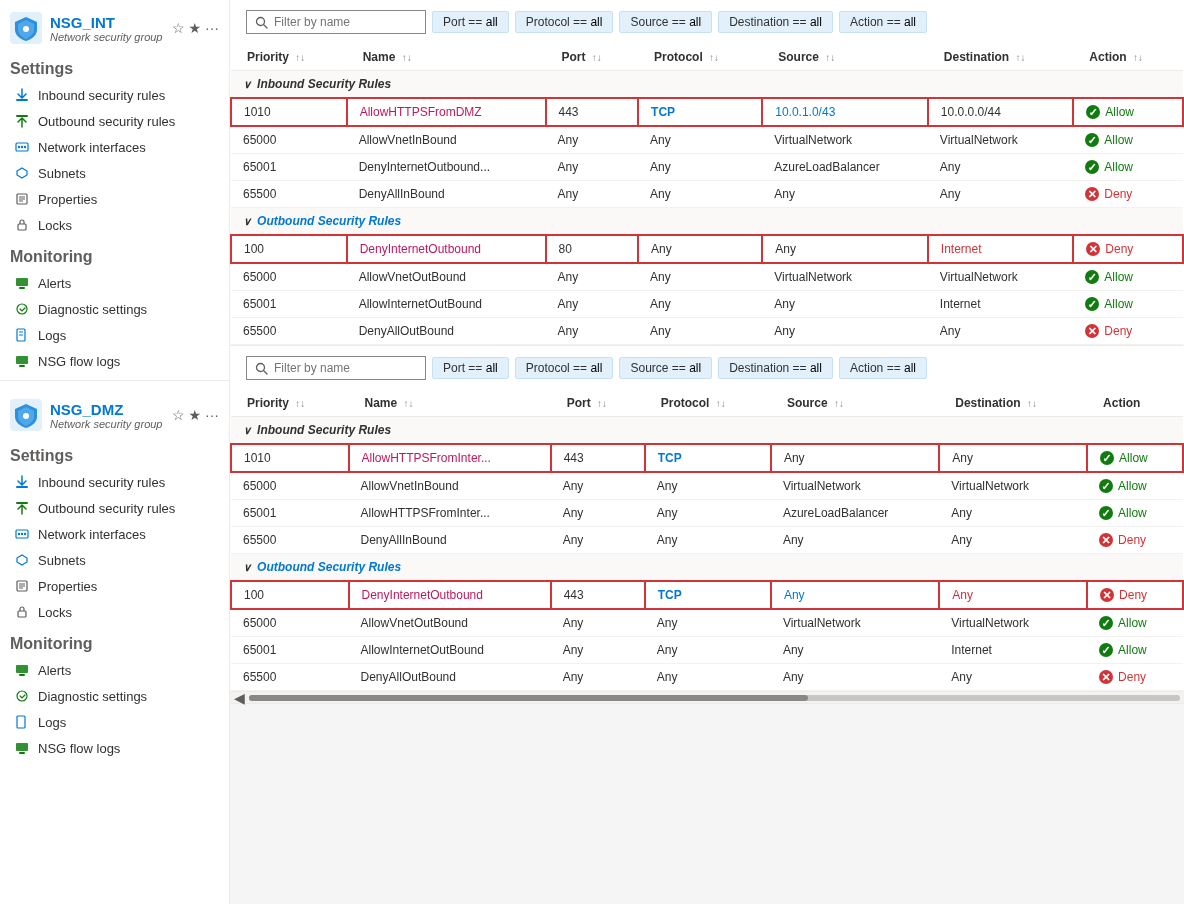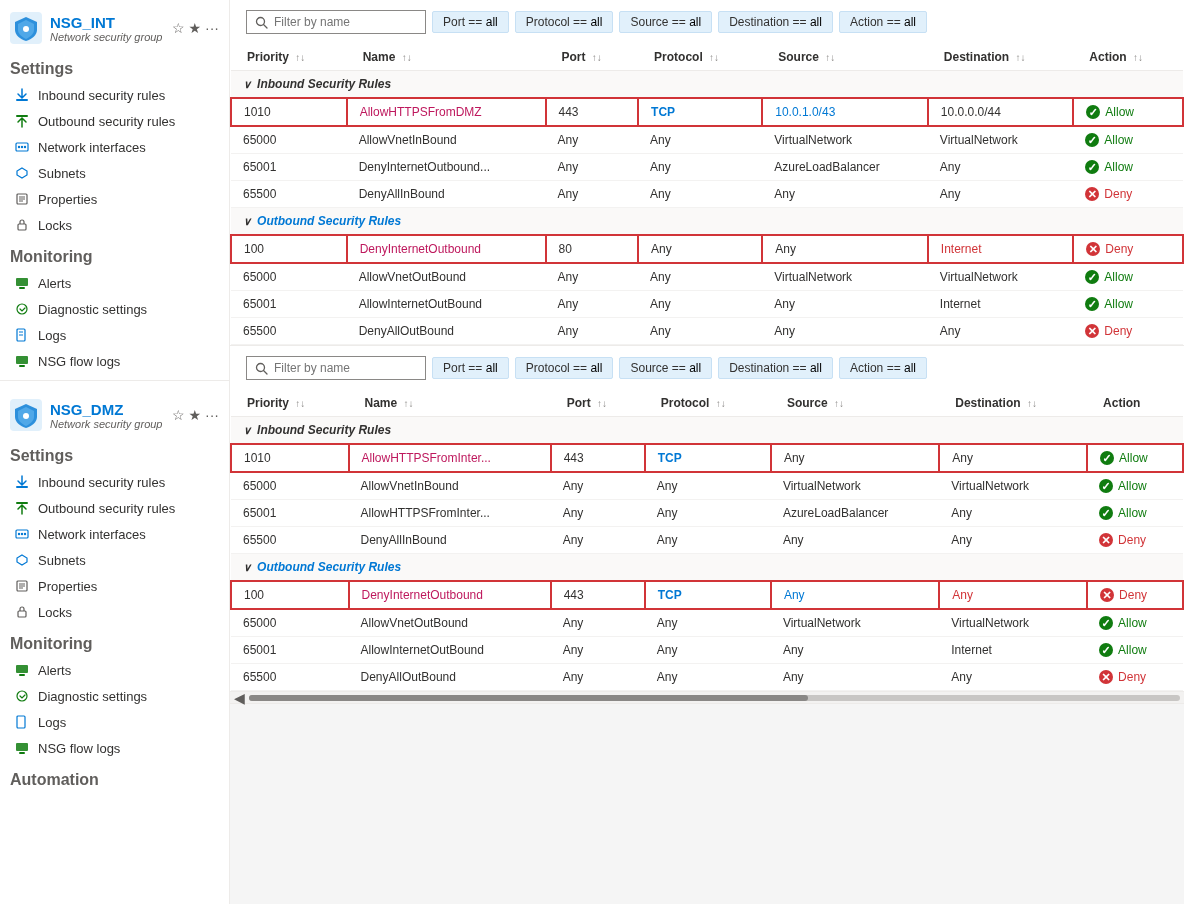--- a/index.html
+++ b/index.html
@@ -428,21 +428,20 @@
   <div class="nav-item">
     <span class="nav-icon">
       <svg width="14" height="14" viewBox="0 0 14 14">
           <rect x="1" y="2" width="12" height="8" rx="1" fill="#107c10" opacity="0.85"></rect>
           <rect x="4" y="11" width="6" height="2" rx="1" fill="#107c10"></rect>
         </svg>
     </span>
     <span>NSG flow logs</span>
   </div>
 
-  <div class="section-label">Automation</div>
 </div>
 
 <div class="main">
 
   <div class="nsg-panel">
 
     <div class="filter-bar">
       <div class="filter-search">
         <svg width="13" height="13" viewBox="0 0 13 13">
             <circle cx="5.5" cy="5.5" r="4" stroke="#605e5c" stroke-width="1.3" fill="none"></circle>

